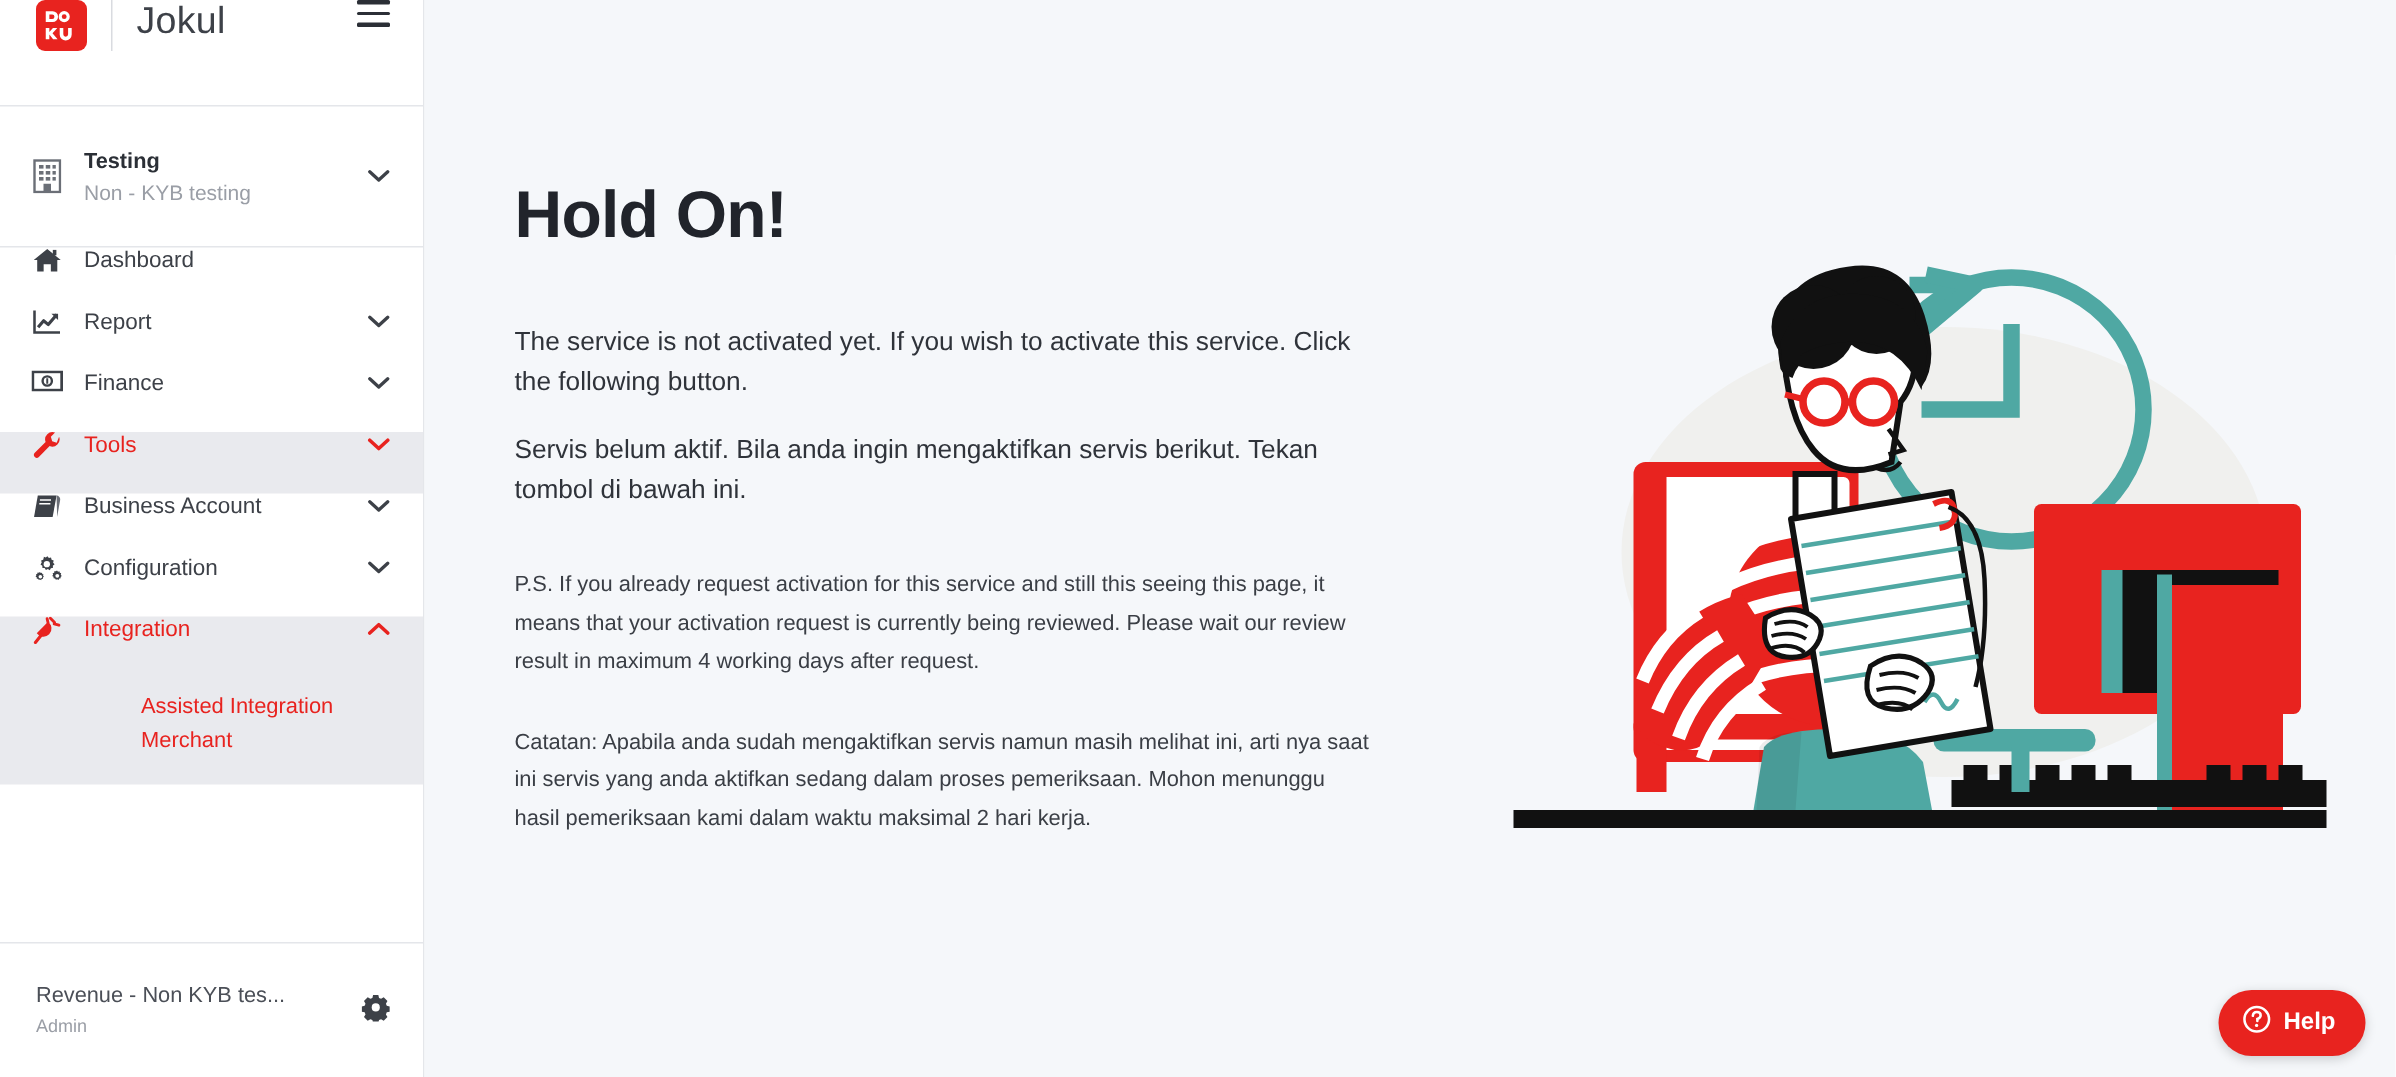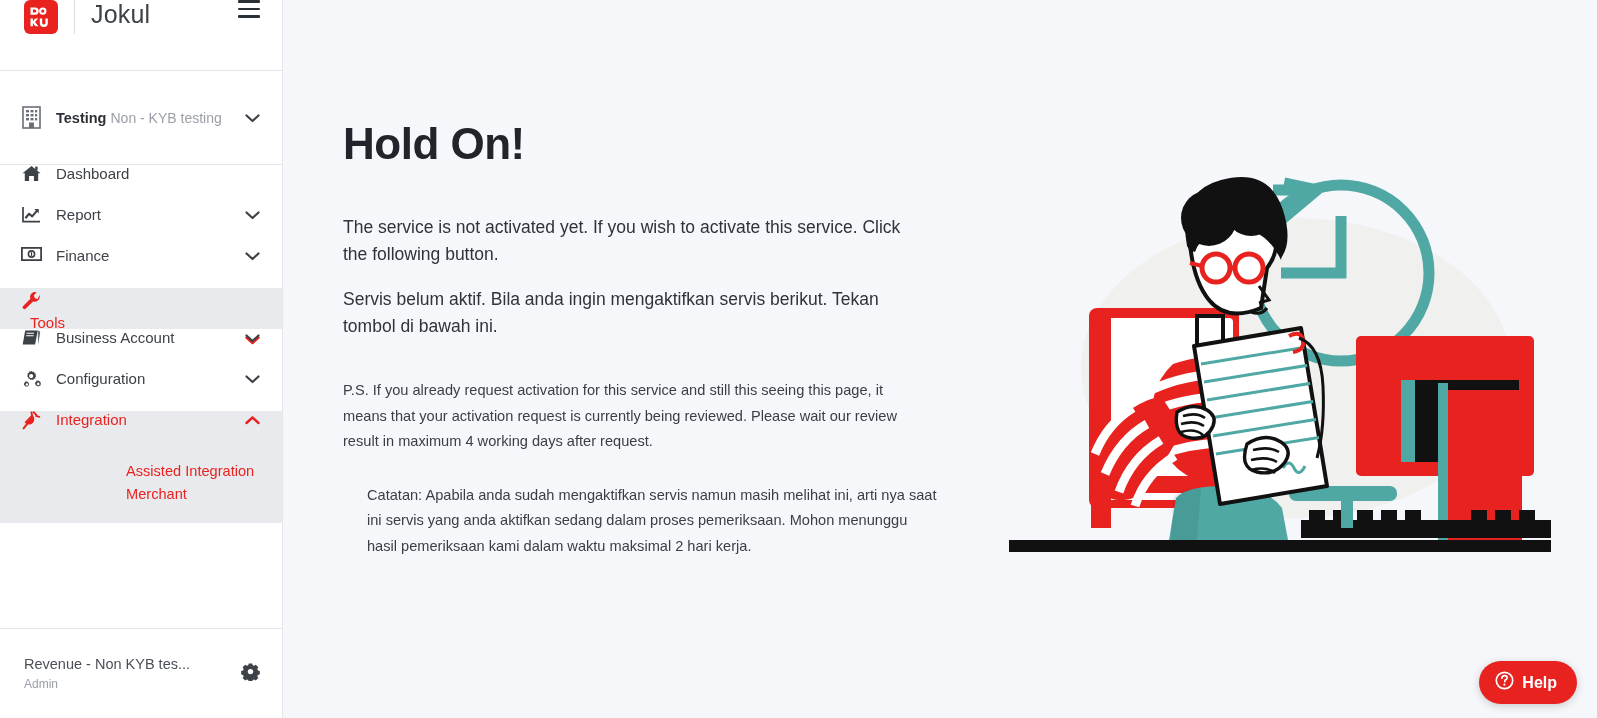--- a/index.html
+++ b/index.html
@@ -47,38 +47,38 @@
   .hamburger span { display: block; height: 2.6px; background: #2b2f36; border-radius: 1px; }
 
   .org {
     height: 94px; flex: 0 0 94px;
     display: flex; align-items: center;
     padding: 0 22px 0 18px;
     border-bottom: 1px solid #e4e6ea;
     cursor: pointer;
   }
   .org-icon { width: 26px; flex: 0 0 26px; display: flex; justify-content: center; }
-  .org-text { margin-left: 12px; display: flex; gap: 4px; }
+  .org-text { margin-left: 12px; display: flex; flex-direction: column; gap: 4px; }
   .org-title { font-size: 14.5px; color: #2b2f36; font-weight: 700; }
   .org-sub { font-size: 14px; color: #9a9ea6; }
   .org-caret { margin-left: auto; }
 
   .nav { flex: 1 1 auto; overflow: hidden; }
   .nav-item {
     display: flex; align-items: flex-start;
     height: 41px; padding: 0 22px 0 18px;
     cursor: pointer; font-size: 15px; color: #3d4148;
   }
   .nav-item .ico { width: 26px; flex: 0 0 26px; display: flex; justify-content: center; align-items: center; }
   .nav-item .lbl { margin-left: 12px; }
   .nav-item .caret { margin-left: auto; }
-  .nav-item.active { background: #e9eaee; color: #e8231f; flex-direction: column; }
+  .nav-item.active { background: #e9eaee; color: #e8231f; }
   .nav-group.open { background: #e9eaee; }
   .nav-group.open .nav-item { color: #e8231f; }
-  .submenu { padding: 8px 22px 18px 94px; margin-left: 32px; }
+  .submenu { padding: 8px 22px 18px 94px; }
   .submenu-item {
     font-size: 14.6px; color: #e8231f; line-height: 22.5px;
     cursor: pointer;
   }
 
   .spacer { flex: 1 1 auto; }
 
   .sidebar-footer {
     flex: 0 0 auto; border-top: 1px solid #e4e6ea;
     padding: 24px 22px 24px 24px;
@@ -109,21 +109,21 @@
     display: inline-block; background: #e8231f; color: #ffffff;
     border: none; border-radius: 4px; cursor: pointer;
     font-family: "Liberation Sans", sans-serif;
     font-size: 17px; font-weight: 700; letter-spacing: .9px;
     padding: 13px 24px 13px 24px; margin-top: 9px;
   }
   p.note {
     font-size: 14.6px; line-height: 25.5px; color: #3a3e45;
     max-width: 572px; margin-top: 39px;
   }
-  p.note.second { margin-top: 28px; margin-left: 24px; }
+  p.note.second { margin-top: 28px; }
 
   
   .illustration {
     position: absolute; right: 36px; top: 168px;
     width: 560px; height: 400px;
   }
   .illustration svg { width: 100%; height: 100%; display: block; }
 
   
   .help-btn {

